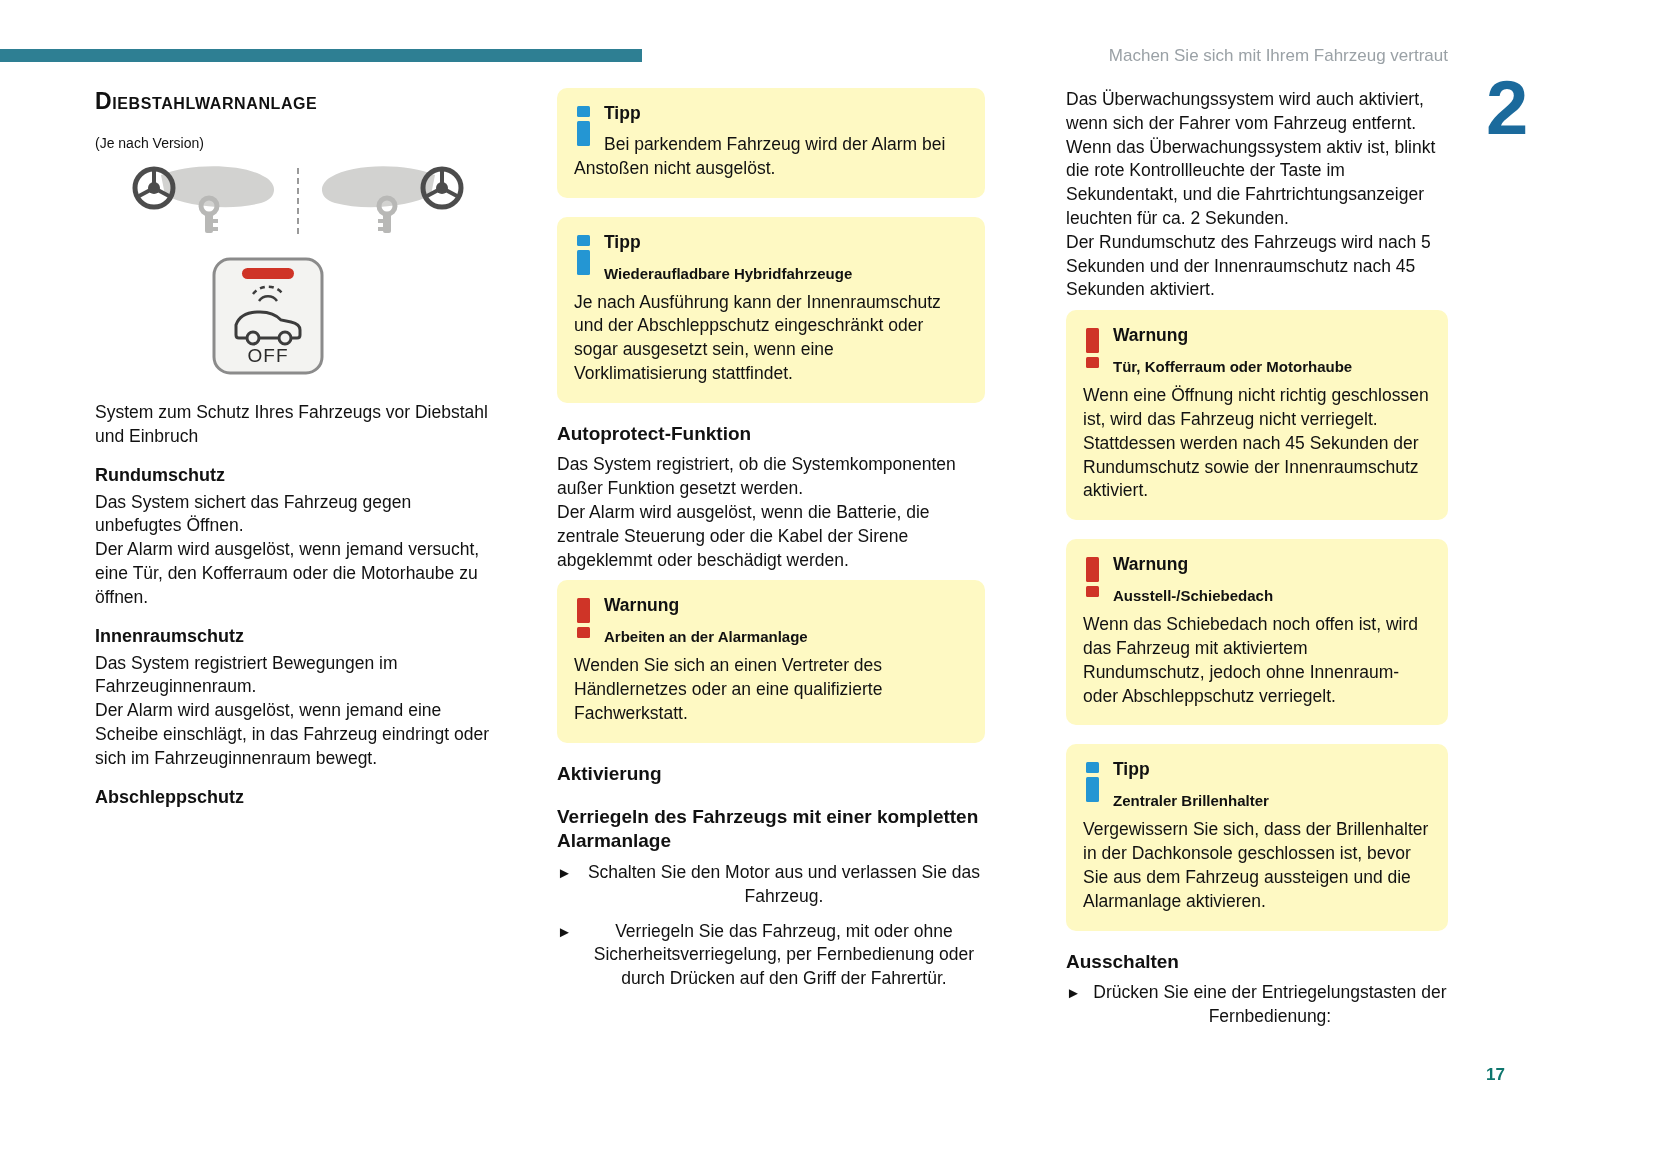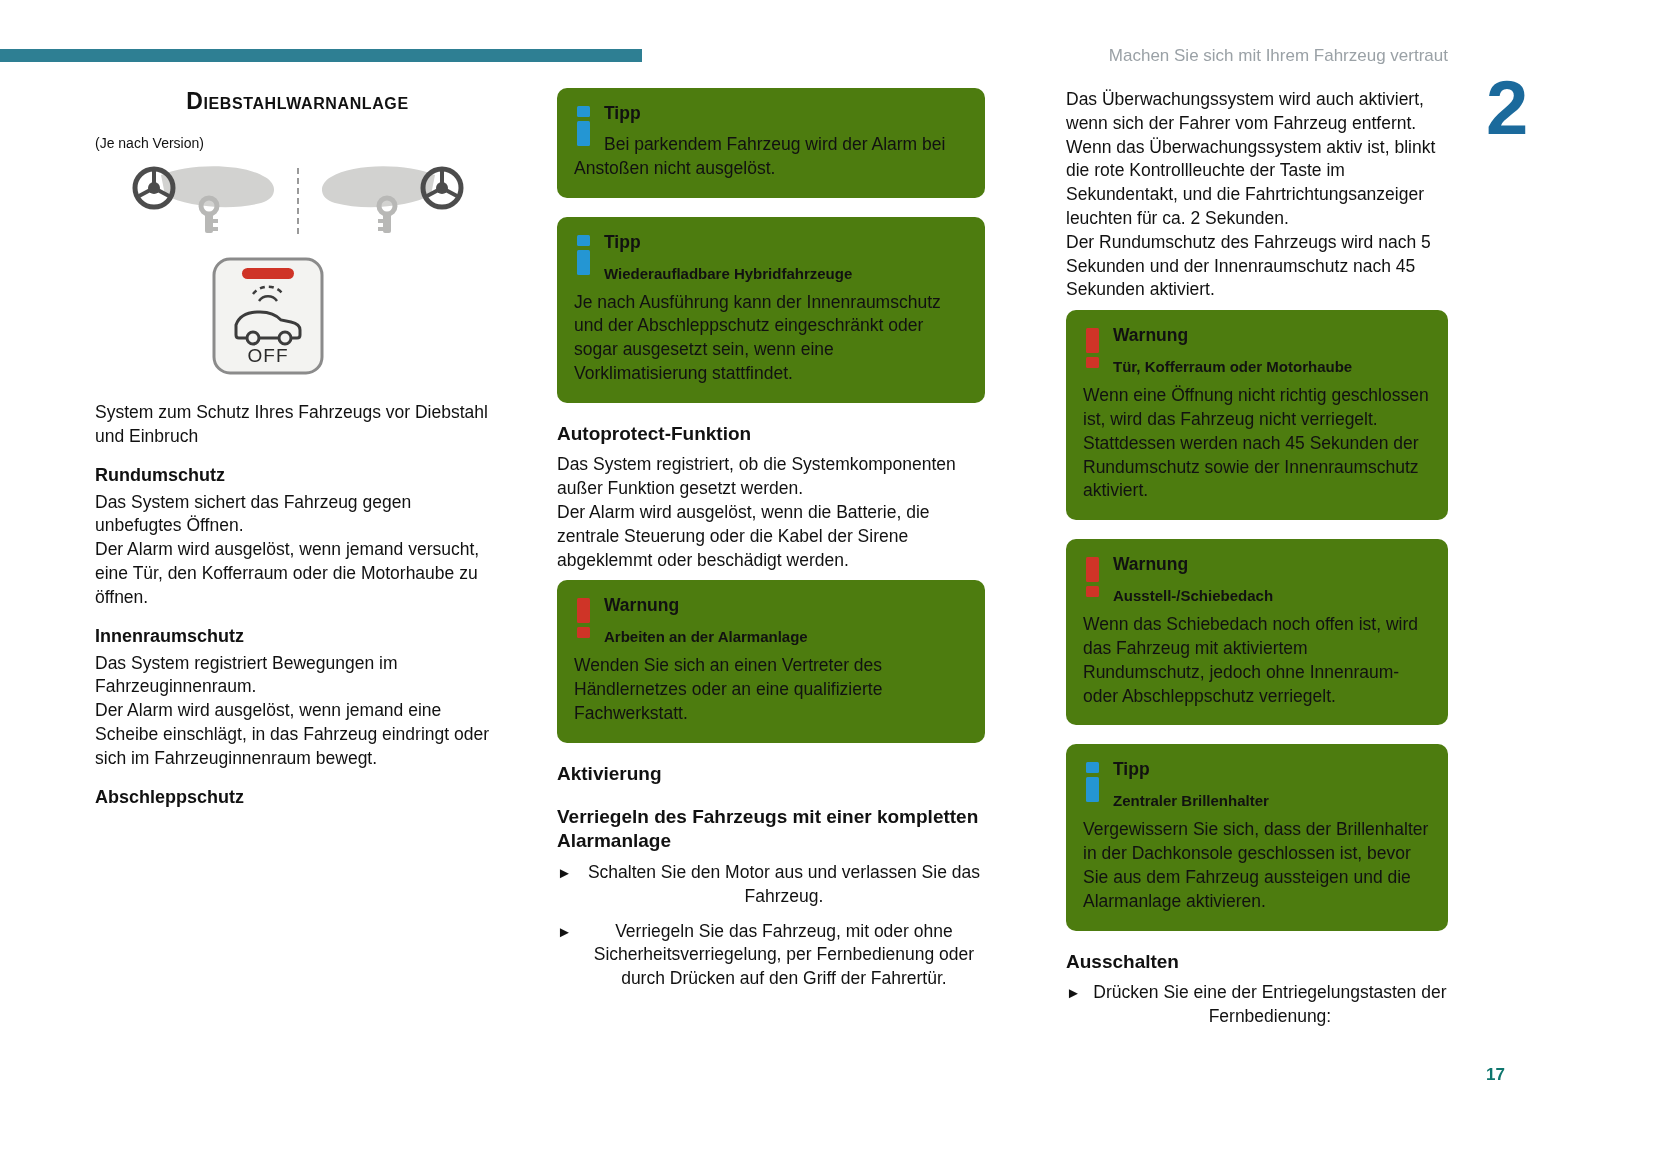--- a/index.html
+++ b/index.html
@@ -42,21 +42,20 @@
   .col-right { width: 430px; padding-left: 48px; }
 
   .page-title {
     font-size: 31px; font-weight: 400; color: #6a6a6a;
     margin: 0 0 28px; line-height: 1.1;
   }
   .section-heading {
     font-size: 23px; font-weight: bold; color: #111;
     font-variant: small-caps; letter-spacing: 0.6px;
     margin: 0 0 20px;
-    text-align: center;
   }
   .note { font-size: 14px; margin: 0 0 10px; }
 
   .pictogram-row {
     display: flex; align-items: center; justify-content: center;
     gap: 20px; margin: 4px 0 16px;
   }
   .divider-dashed { height: 66px; border-left: 2px dashed #9a9a9a; }
   .pictogram.mirrored svg { transform: scaleX(-1); }
 
@@ -68,21 +67,21 @@
   .pre { white-space: pre-line; }
 
   .sub-heading {
     font-size: 18px; font-weight: bold; margin: 16px 0 5px;
   }
   .block-heading {
     font-size: 19px; font-weight: bold; margin: 18px 0 7px; line-height: 1.3;
   }
 
   .callout {
-    background: #4d7c0f; border-radius: 10px;
+    background: #fef9c3; border-radius: 10px;
     padding: 15px 17px 17px; margin: 0 0 19px;
     overflow: hidden;
   }
   .callout-icon { float: left; width: 13px; margin: 3px 14px 6px 3px; }
   .callout-title { font-size: 17.5px; font-weight: bold; }
   .callout-subtitle { font-size: 15px; font-weight: bold; margin-top: 12px; }
   .callout-body { font-size: 17.5px; line-height: 1.36; margin-top: 9px; }
 
   .bullet { display: flex; gap: 11px; margin: 0 0 11px; }
   .bullet-marker { font-size: 15px; line-height: 1.55; color: #111; flex: 0 0 auto; }

